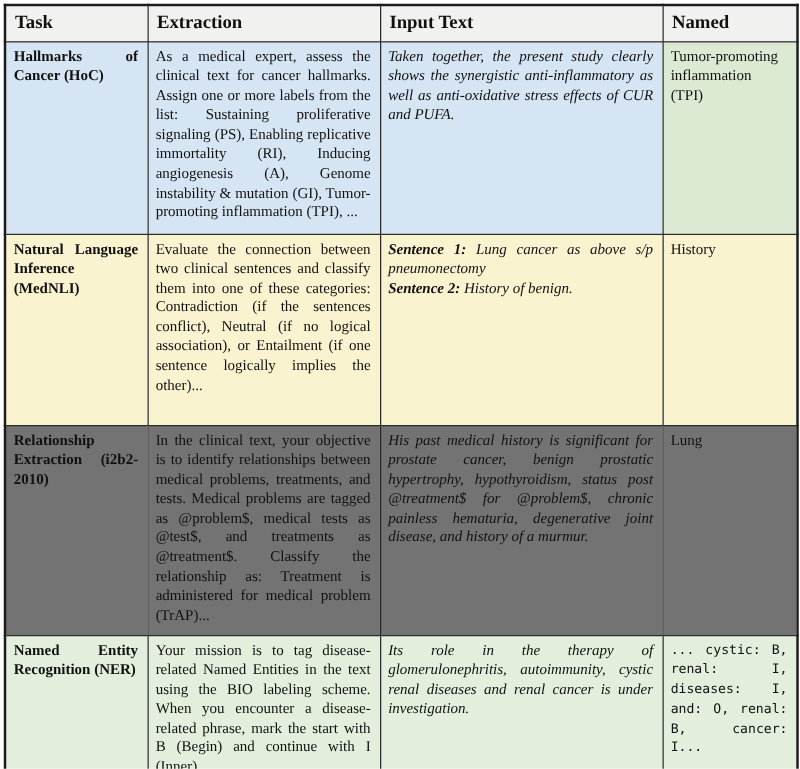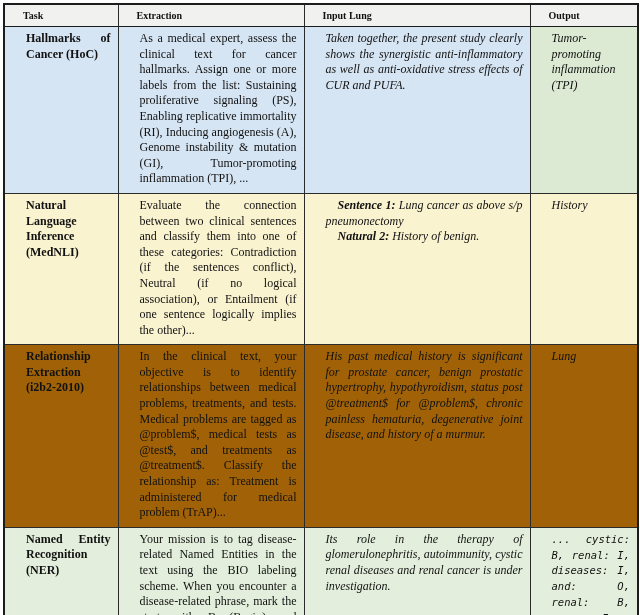--- a/index.html
+++ b/index.html
@@ -16,46 +16,46 @@
   }
   table.paper-table {
     width: 634px;
     border-collapse: collapse;
     table-layout: fixed;
     border: 2px solid #1c1c1c;
   }
   th, td {
     border: 1px solid #2b2b2b;
     vertical-align: top;
-    padding: 4px 7px 6px 21px;
+    padding: 4px 7px 6px 6px;
     font-size: 12px;
     line-height: 1.3;
     overflow: hidden;
   }
   th {
     text-align: left;
     font-weight: bold;
-    font-size: 10px;
+    font-size: 15px;
     background: #f1f1ef;
-    padding: 4px 18px;
+    padding: 4px 7px;
     border-bottom: 1.5px solid #1c1c1c;
   }
   td.task  { font-weight: bold; text-align: justify; }
   td.instr { text-align: justify; font-family: Liberation Serif, serif; }
   td.input { font-style: italic; text-align: justify; }
-  td.output { text-align: left; font-style: italic; }
+  td.output { text-align: left; }
 
   tr.r-hoc    td { background: #d6e5f3; }
   tr.r-hoc    td.output { background: #dcead3; }
   tr.r-mednli td { background: #faf3d0; }
-  tr.r-i2b2   td { background: #a16207; }
+  tr.r-i2b2   td { background: #737373; }
   tr.r-ner    td { background: #e3efdc; }
 
   .s-line { margin: 0; }
-  .s-label { font-weight: bold; font-style: italic; margin-left: 12px; }
+  .s-label { font-weight: bold; font-style: italic; }
   .s-text  { font-style: italic; }
 
   td.output.mono {
     font-family: "DejaVu Sans Mono", "Liberation Mono", monospace;
     font-size: 10.5px;
     line-height: 1.5;
     text-align: justify;
   }
 </style>
 </head>
@@ -66,37 +66,37 @@
     <colgroup>
       <col style="width:114px">
       <col style="width:186px">
       <col style="width:226px">
       <col style="width:108px">
     </colgroup>
     <thead>
       <tr>
         <th>Task</th>
         <th>Extraction</th>
-        <th>Input Lung</th>
-        <th>Output</th>
+        <th>Input Text</th>
+        <th>Named</th>
       </tr>
     </thead>
     <tbody>
       <tr class="r-hoc">
         <td class="task" style="height:154px">Hallmarks of Cancer (HoC)</td>
         <td class="instr">As a medical expert, assess the clinical text for cancer hallmarks. Assign one or more labels from the list: Sustaining proliferative signaling (PS), Enabling replicative immortality (RI), Inducing angiogenesis (A), Genome instability &amp; mutation (GI), Tumor-promoting inflammation (TPI), ...</td>
         <td class="input">Taken together, the present study clearly shows the synergistic anti-inflammatory as well as anti-oxidative stress effects of CUR and PUFA.</td>
         <td class="output">Tumor-promoting inflammation (TPI)</td>
       </tr>
       <tr class="r-mednli">
-        <td class="task" style="height:137px">Natural Language Inference (MedNLI)</td>
+        <td class="task" style="height:153px">Natural Language Inference (MedNLI)</td>
         <td class="instr">Evaluate the connection between two clinical sentences and classify them into one of these categories: Contradiction (if the sentences conflict), Neutral (if no logical association), or Entailment (if one sentence logically implies the other)...</td>
         <td class="input">
           <div class="s-line"><span class="s-label">Sentence 1:</span> <span class="s-text">Lung cancer as above s/p pneumonectomy</span></div>
-          <div class="s-line"><span class="s-label">Natural 2:</span> <span class="s-text">History of benign.</span></div>
+          <div class="s-line"><span class="s-label">Sentence 2:</span> <span class="s-text">History of benign.</span></div>
         </td>
         <td class="output">History</td>
       </tr>
       <tr class="r-i2b2">
         <td class="task" style="height:168px">Relationship Extraction (i2b2-2010)</td>
         <td class="instr">In the clinical text, your objective is to identify relationships between medical problems, treatments, and tests. Medical problems are tagged as @problem$, medical tests as @test$, and treatments as @treatment$. Classify the relationship as: Treatment is administered for medical problem (TrAP)...</td>
         <td class="input">His past medical history is significant for prostate cancer, benign prostatic hypertrophy, hypothyroidism, status post @treatment$ for @problem$, chronic painless hematuria, degenerative joint disease, and history of a murmur.</td>
         <td class="output">Lung</td>
       </tr>
       <tr class="r-ner">

